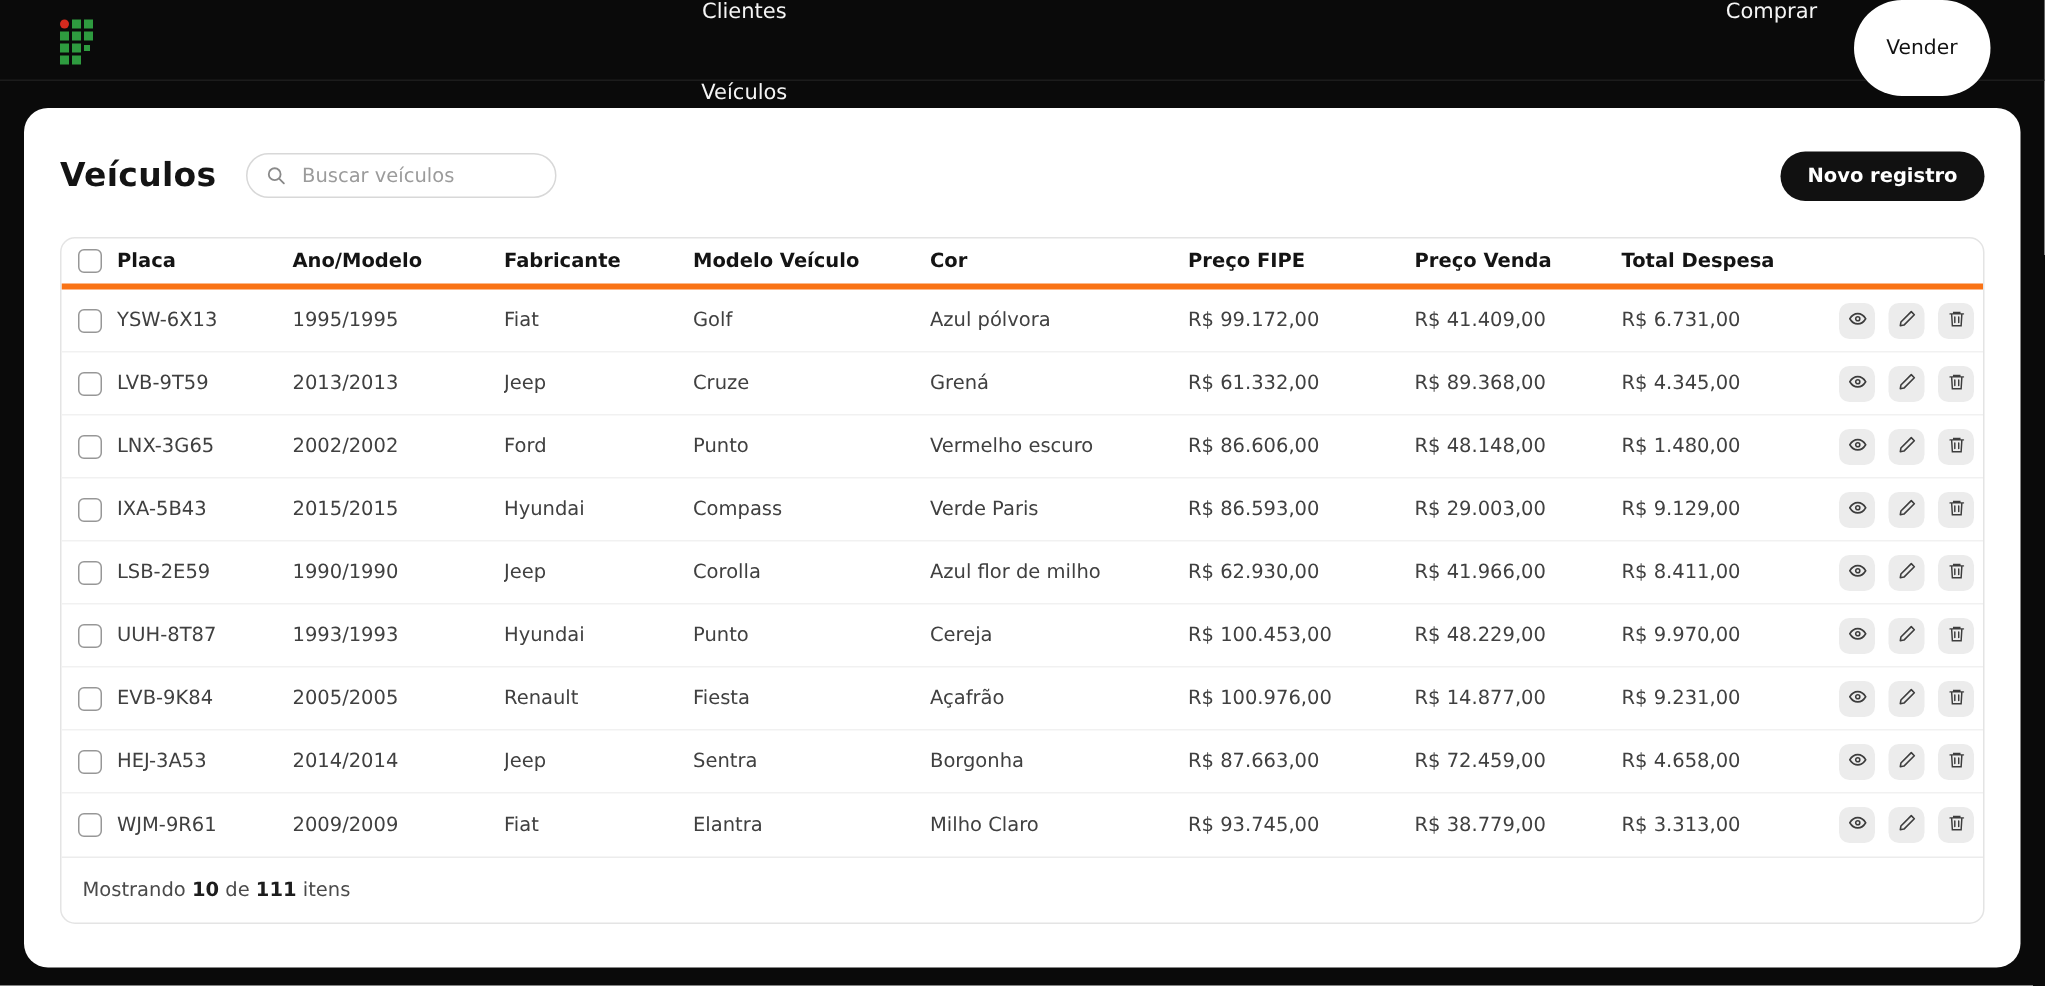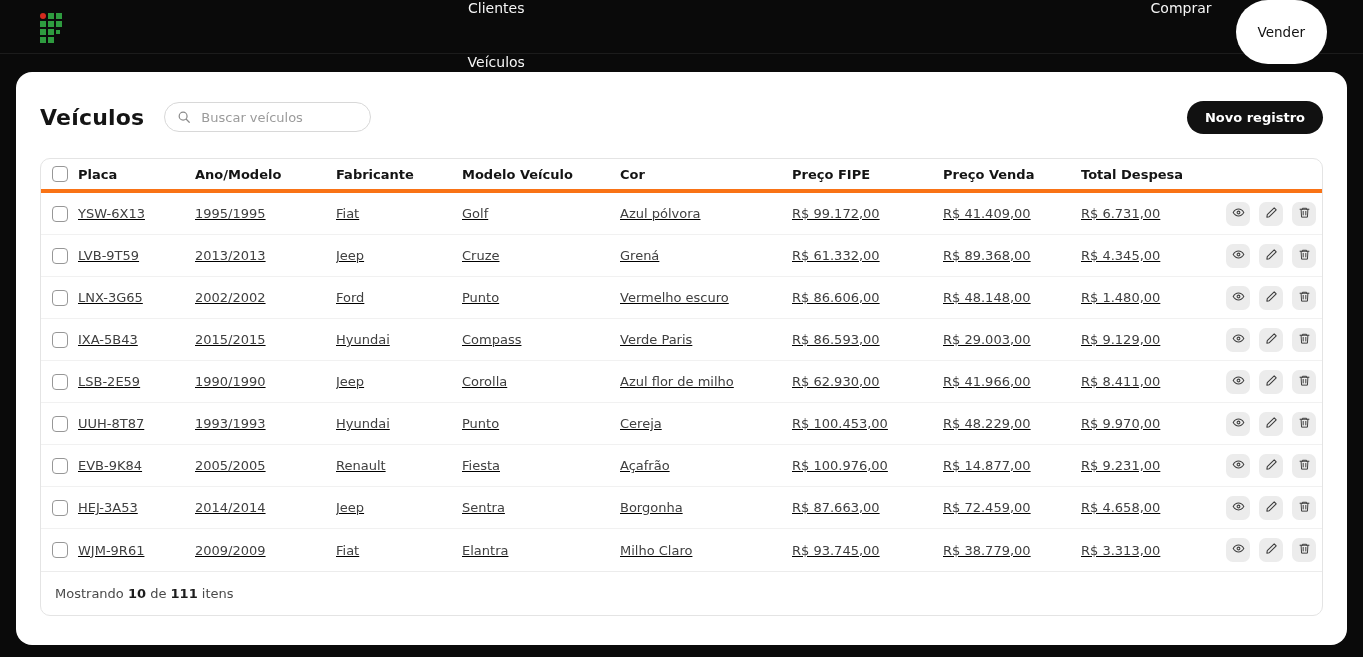--- a/index.html
+++ b/index.html
@@ -35,21 +35,21 @@
   .search-input::placeholder { color:#9b9b9b; }
   .new-btn { margin-left:auto; background:#111111; color:#fff; border:none; border-radius:999px;
              padding:9px 18px; font-size:13px; font-weight:600; cursor:pointer; font-family:inherit; }
 
   
   .tbl { margin-top:20px; border:1px solid #e4e4e4; border-radius:10px; overflow:hidden; }
   .trow, .thead-row { display:grid;
      grid-template-columns:37px 117px 141px 126px 158px 172px 151px 138px 145px 1fr;
      align-items:center; }
   .thead-row { height:34px; border-bottom:4px solid #f97316; }
-  .trow { height:42px; border-bottom:1px solid #f1f1f1;text-decoration:underline; }
+  .trow { height:42px; border-bottom:1px solid #f1f1f1; }
   .trow:last-child { border-bottom:none; }
   .hcell { font-size:13px; font-weight:700; color:#141414; }
   .cell { font-size:13px; color:#404040; white-space:nowrap; overflow:hidden; }
   .cb-cell { display:flex; justify-content:center; }
   .cb { width:16px; height:16px; border:1.5px solid #979797; border-radius:4px;
         background:#fff; cursor:pointer; }
   .actions-cell { display:flex; gap:9px; justify-content:flex-end; padding-right:10px; }
   .icon-btn { width:24px; height:24px; border:none; border-radius:7px; background:#ececec;
               display:flex; align-items:center; justify-content:center; cursor:pointer; }
 

